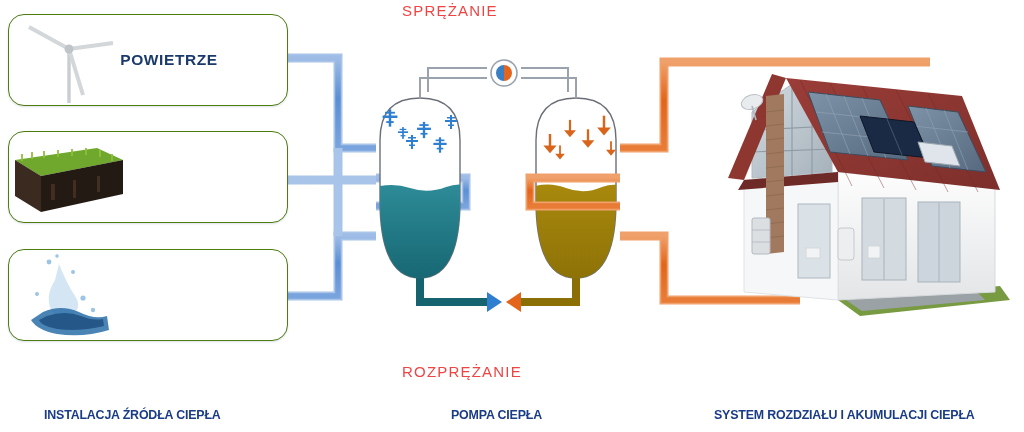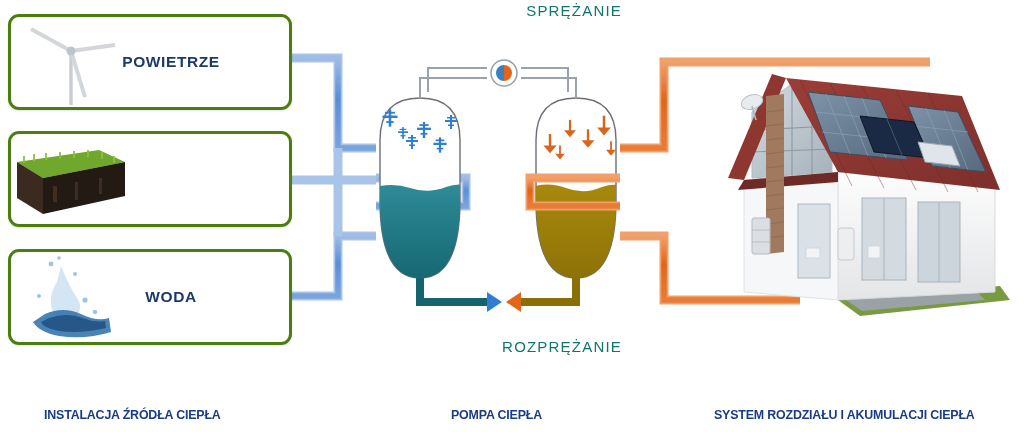--- a/index.html
+++ b/index.html
@@ -22,22 +22,22 @@
     position: absolute;
     left: 0; top: 0;
     width: 1024px;
     height: 432px;
     display: block;
   }
   
   .src-box {
     position: absolute;
     background: #ffffff;
-    border: 3px solid #4d7c0f;
-    border-radius: 11px;
+    border: 1px solid #4d7c0f;
+    border-radius: 16px;
     box-shadow: 0 1px 2px rgba(60,90,140,0.18);
     overflow: hidden;
   }
   .src-label {
     position: absolute;
     left: 0; right: 0;
     top: 50%;
     transform: translateY(-50%);
     text-align: center;
     color: #1b3a6b;
@@ -58,25 +58,25 @@
     font-weight: bold;
     font-size: 13.5px;
     letter-spacing: -0.2px;
     transform: scaleX(0.92);
     transform-origin: left center;
     white-space: nowrap;
   }
   
   .proc-label {
     position: absolute;
-    color: #0f766e;
+    color: #ef4444;
     font-size: 15px;
     letter-spacing: 1.2px;
     white-space: nowrap;
-    text-align: right;
+    text-align: left;
   }
 </style>
 </head>
 <body>
 
 <div id="stage">
 
   <svg id="diagram" viewBox="0 0 1024 432">
     <defs>
       <linearGradient id="coldPipeGrad" x1="0" y1="0" x2="0" y2="1">
@@ -389,23 +389,22 @@
       <path d="M34 66 Q52 60 68 66 Q80 71 90 69 L91 76 Q66 82 44 79 Q28 76 26 70 Z" fill="#1b4d7e" opacity="0.8"></path>
       <g fill="#9cc4e4">
         <circle cx="36" cy="12" r="2.4"></circle>
           <circle cx="44" cy="6" r="1.8"></circle>
         <circle cx="60" cy="22" r="2"></circle>
           <circle cx="70" cy="48" r="2.6"></circle>
         <circle cx="24" cy="44" r="2"></circle>
           <circle cx="80" cy="60" r="2.2"></circle>
       </g>
     </svg>
-    <div class="src-label">WODA</div>
   </div>
 
   <div class="proc-label" style="left:402px; top:2px; width:220px;">SPRĘŻANIE</div>
-  <div class="proc-label" style="left:402px; top:338px; width:220px;">ROZPRĘŻANIE</div>
+  <div class="proc-label" style="left:402px; top:363px; width:220px;">ROZPRĘŻANIE</div>
 
   <div class="caption" style="left:44px; top:407px;">INSTALACJA ŹRÓDŁA CIEPŁA</div>
   <div class="caption" style="left:451px; top:407px;">POMPA CIEPŁA</div>
   <div class="caption" style="left:714px; top:407px;">SYSTEM ROZDZIAŁU I AKUMULACJI CIEPŁA</div>
 
 </div>
 
 </body></html>

